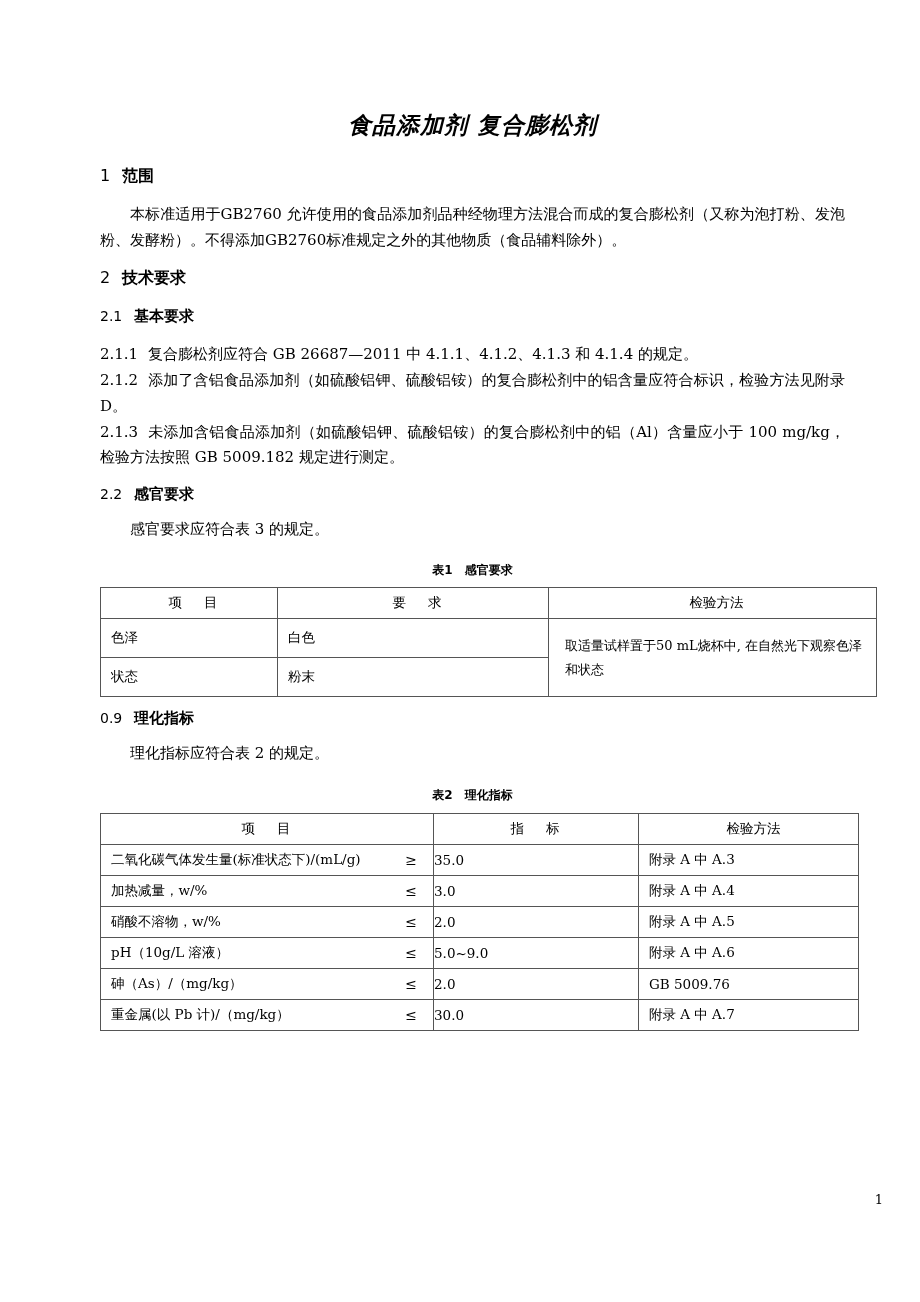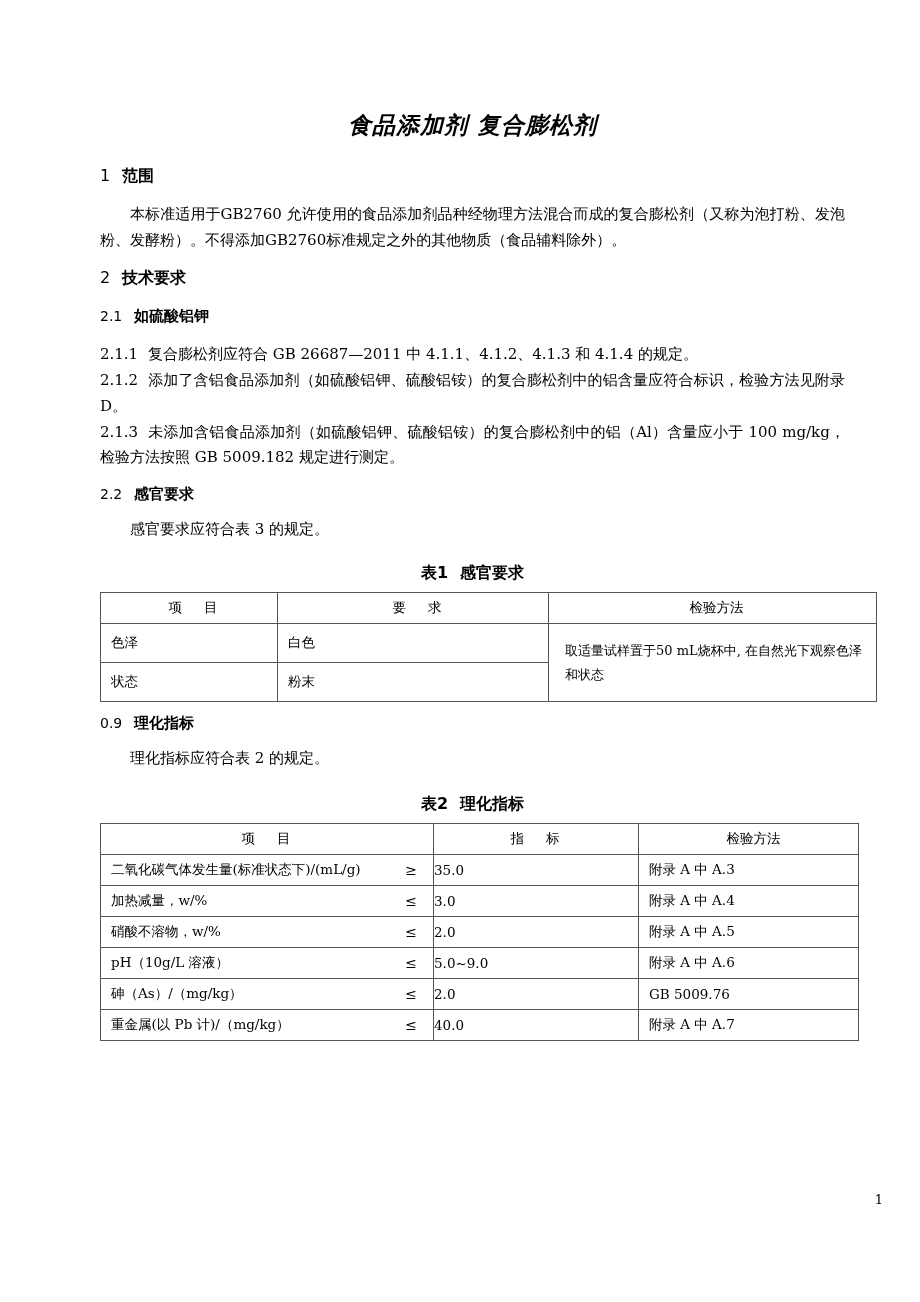--- a/index.html
+++ b/index.html
@@ -96,21 +96,21 @@
   .sp-18 { height: 18px; }
   .sp-20 { height: 20px; }
   .sp-22 { height: 22px; }
   .sp-26 { height: 26px; }
 
   
   .tbl-caption {
     text-align: center;
     font-family: "DejaVu Sans", "Liberation Sans", sans-serif;
     font-weight: bold;
-    font-size: 16px;
+    font-size: 12px;
     margin: 0;
     line-height: 1.3;
   }
   .tbl-caption .gap { display:inline-block; width: 12px; }
 
   
   table.std {
     border-collapse: collapse;
     font-size: 13.5px;
     table-layout: fixed;
@@ -187,21 +187,21 @@
 
     <div class="sp-14"></div>
 
     <p class="h1">
       <span class="num">2</span><span>技术要求</span>
     </p>
 
     <div class="sp-18"></div>
 
     <p class="h2">
-      <span class="num">2.1</span><span>如硫酸铝钾</span>
+      <span class="num">2.1</span><span>基本要求</span>
     </p>
 
     <div class="sp-16"></div>
 
     <p class="clause">
       <span class="cnum">2.1.1</span><span>复合膨松剂应符合 GB 26687—2011 中 4.1.1、4.1.2、4.1.3 和 4.1.4 的规定。</span>
     </p>
     <p class="clause">
       <span class="cnum">2.1.2</span><span>添加了含铝食品添加剂（如硫酸铝钾、硫酸铝铵）的复合膨松剂中的铝含量应符合标识，检验方法见附录 D。</span>
     </p>
@@ -335,21 +335,21 @@
           <td class="t2-c2">2.0</td>
           <td class="t2-c3">GB 5009.76</td>
         </tr>
         <tr>
           <td class="t2-c1">
             <span class="t2-item-wrap">
               <span class="t2-item-name">重金属(以 Pb 计)/（mg/kg）</span>
               <span class="t2-item-op">≤</span>
             </span>
           </td>
-          <td class="t2-c2">40.0</td>
+          <td class="t2-c2">30.0</td>
           <td class="t2-c3">附录 A 中 A.7</td>
         </tr>
       </tbody>
     </table>
 
   </div>
 
   <div class="page-num">1</div>
 </div>
 

